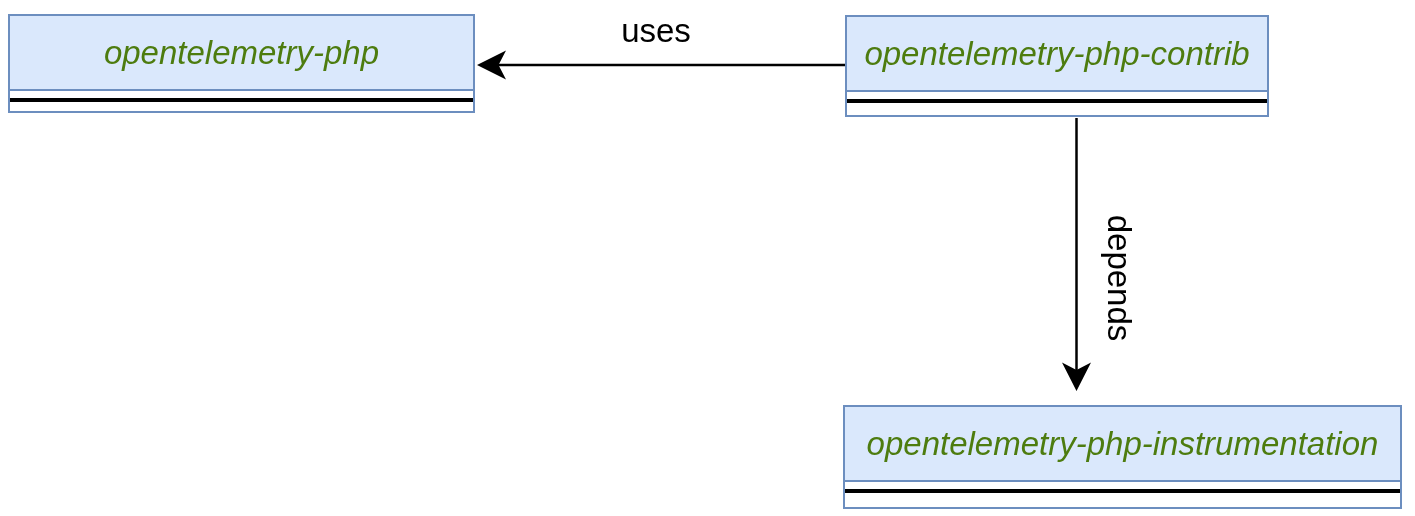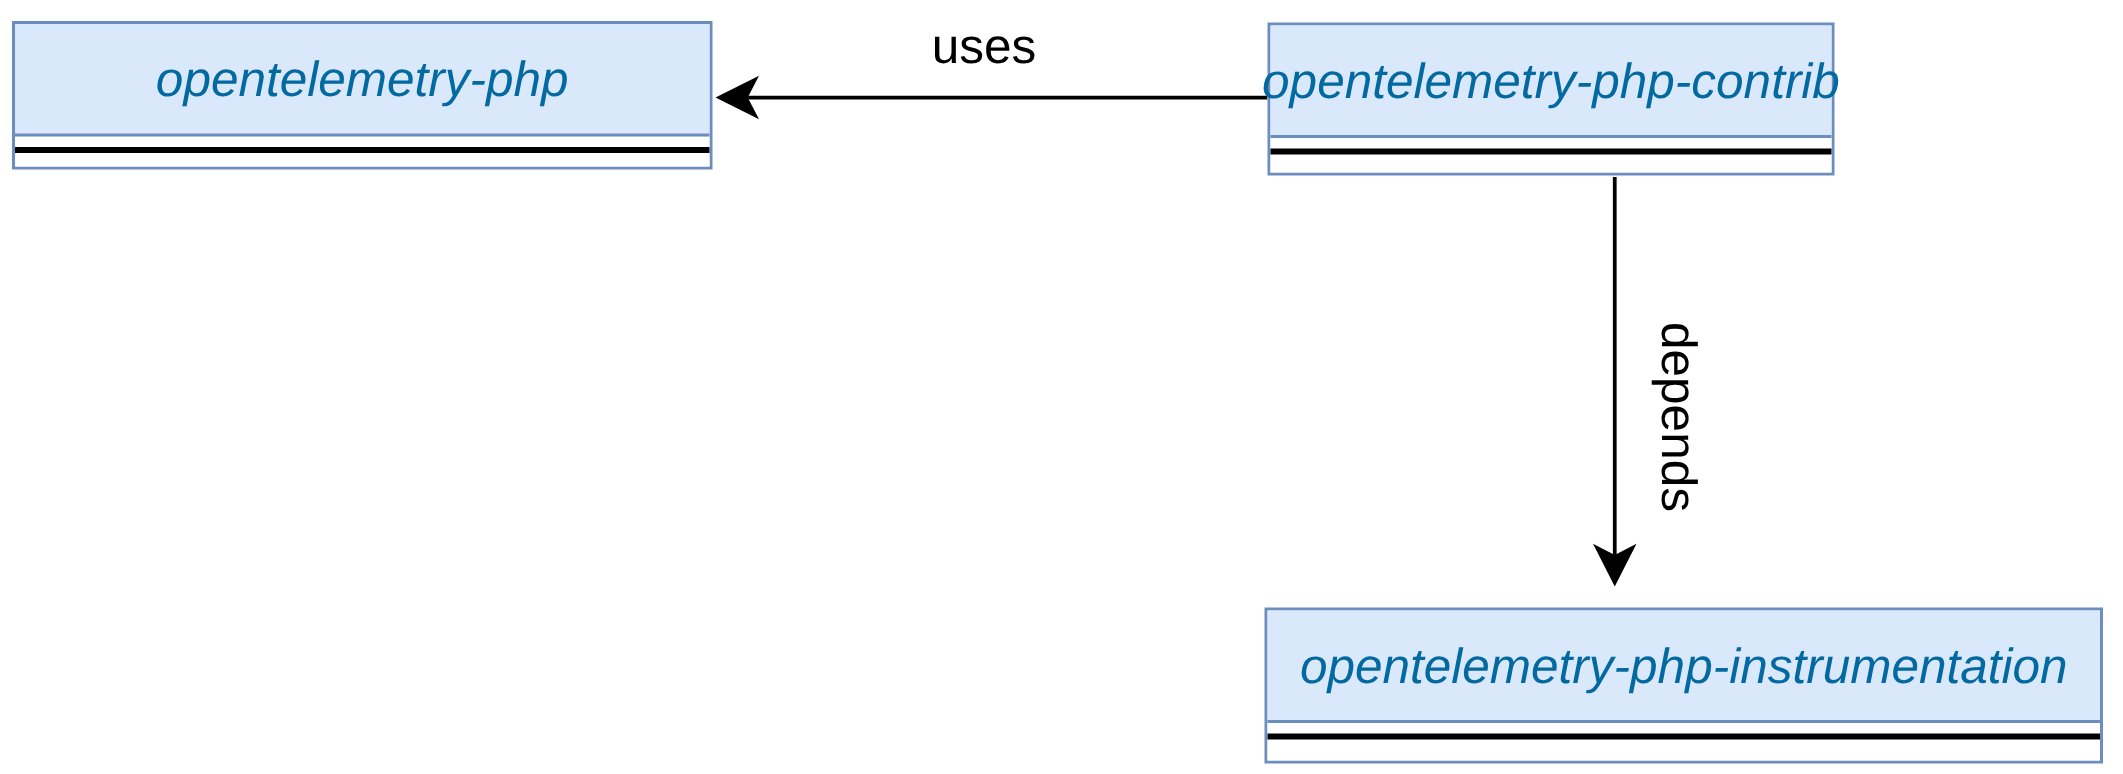--- a/index.html
+++ b/index.html
@@ -27,21 +27,21 @@
     box-sizing: border-box;
     height: 75px;
     flex: none;
     background: #dae8fc;
     border-bottom: 2px solid #6c8ebf;
     display: flex;
     align-items: center;
     justify-content: center;
     font-style: italic;
     font-size: 33px;
-    color: #0369a1;
+    color: #4d7c0f;
     white-space: nowrap;
     position: relative;
     z-index: 2;
   }
   .node-body {
     flex: 1;
     position: relative;
     background: #ffffff;
   }
   .node-divider {
@@ -108,21 +108,21 @@
   <div class="node" style="left:8px; top:14px; width:467px; height:99px;">
     <button class="collapse-btn">
       <span class="minus-bar"></span>
     </button>
     <div class="node-title">opentelemetry-php</div>
     <div class="node-body">
       <div class="node-divider"></div>
     </div>
   </div>
 
-  <div class="node" style="left:845px; top:15px; width:378px; height:102px;">
+  <div class="node" style="left:845px; top:15px; width:424px; height:102px;">
     <button class="collapse-btn">
       <span class="minus-bar"></span>
     </button>
     <div class="node-title">opentelemetry-php-contrib</div>
     <div class="node-body">
       <div class="node-divider"></div>
     </div>
   </div>
 
   <div class="node" style="left:843px; top:405px; width:559px; height:104px;">

